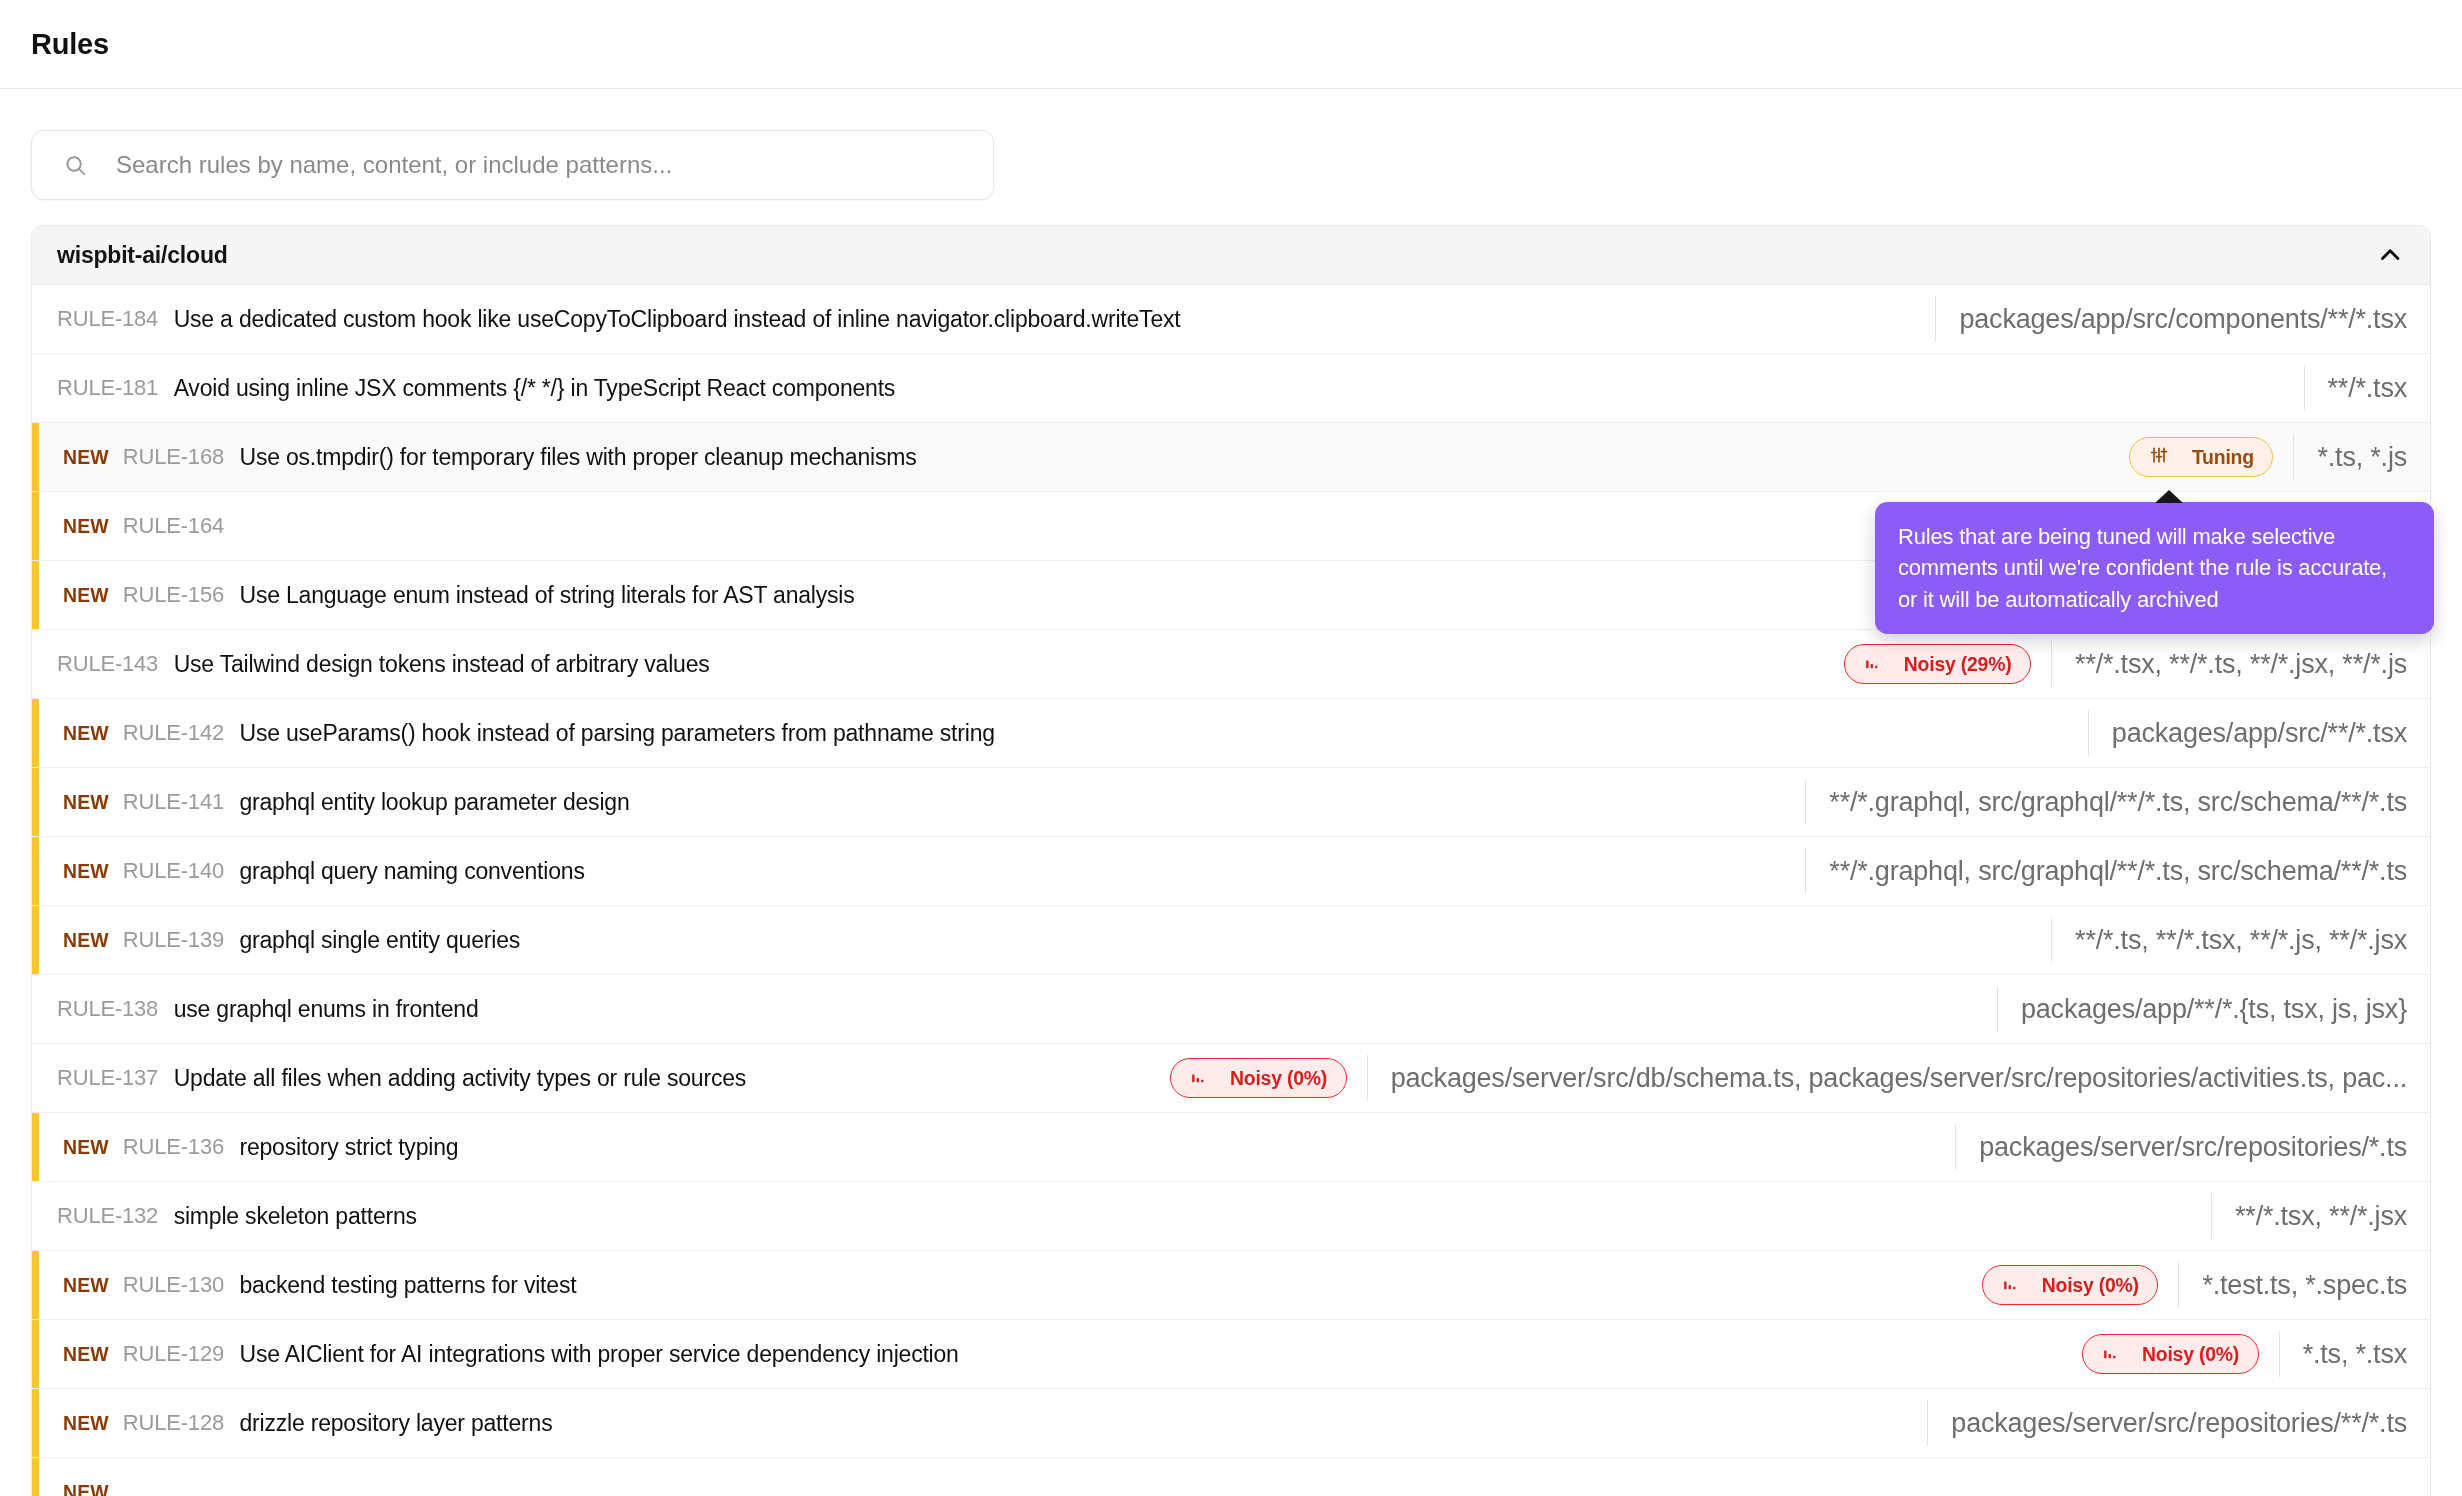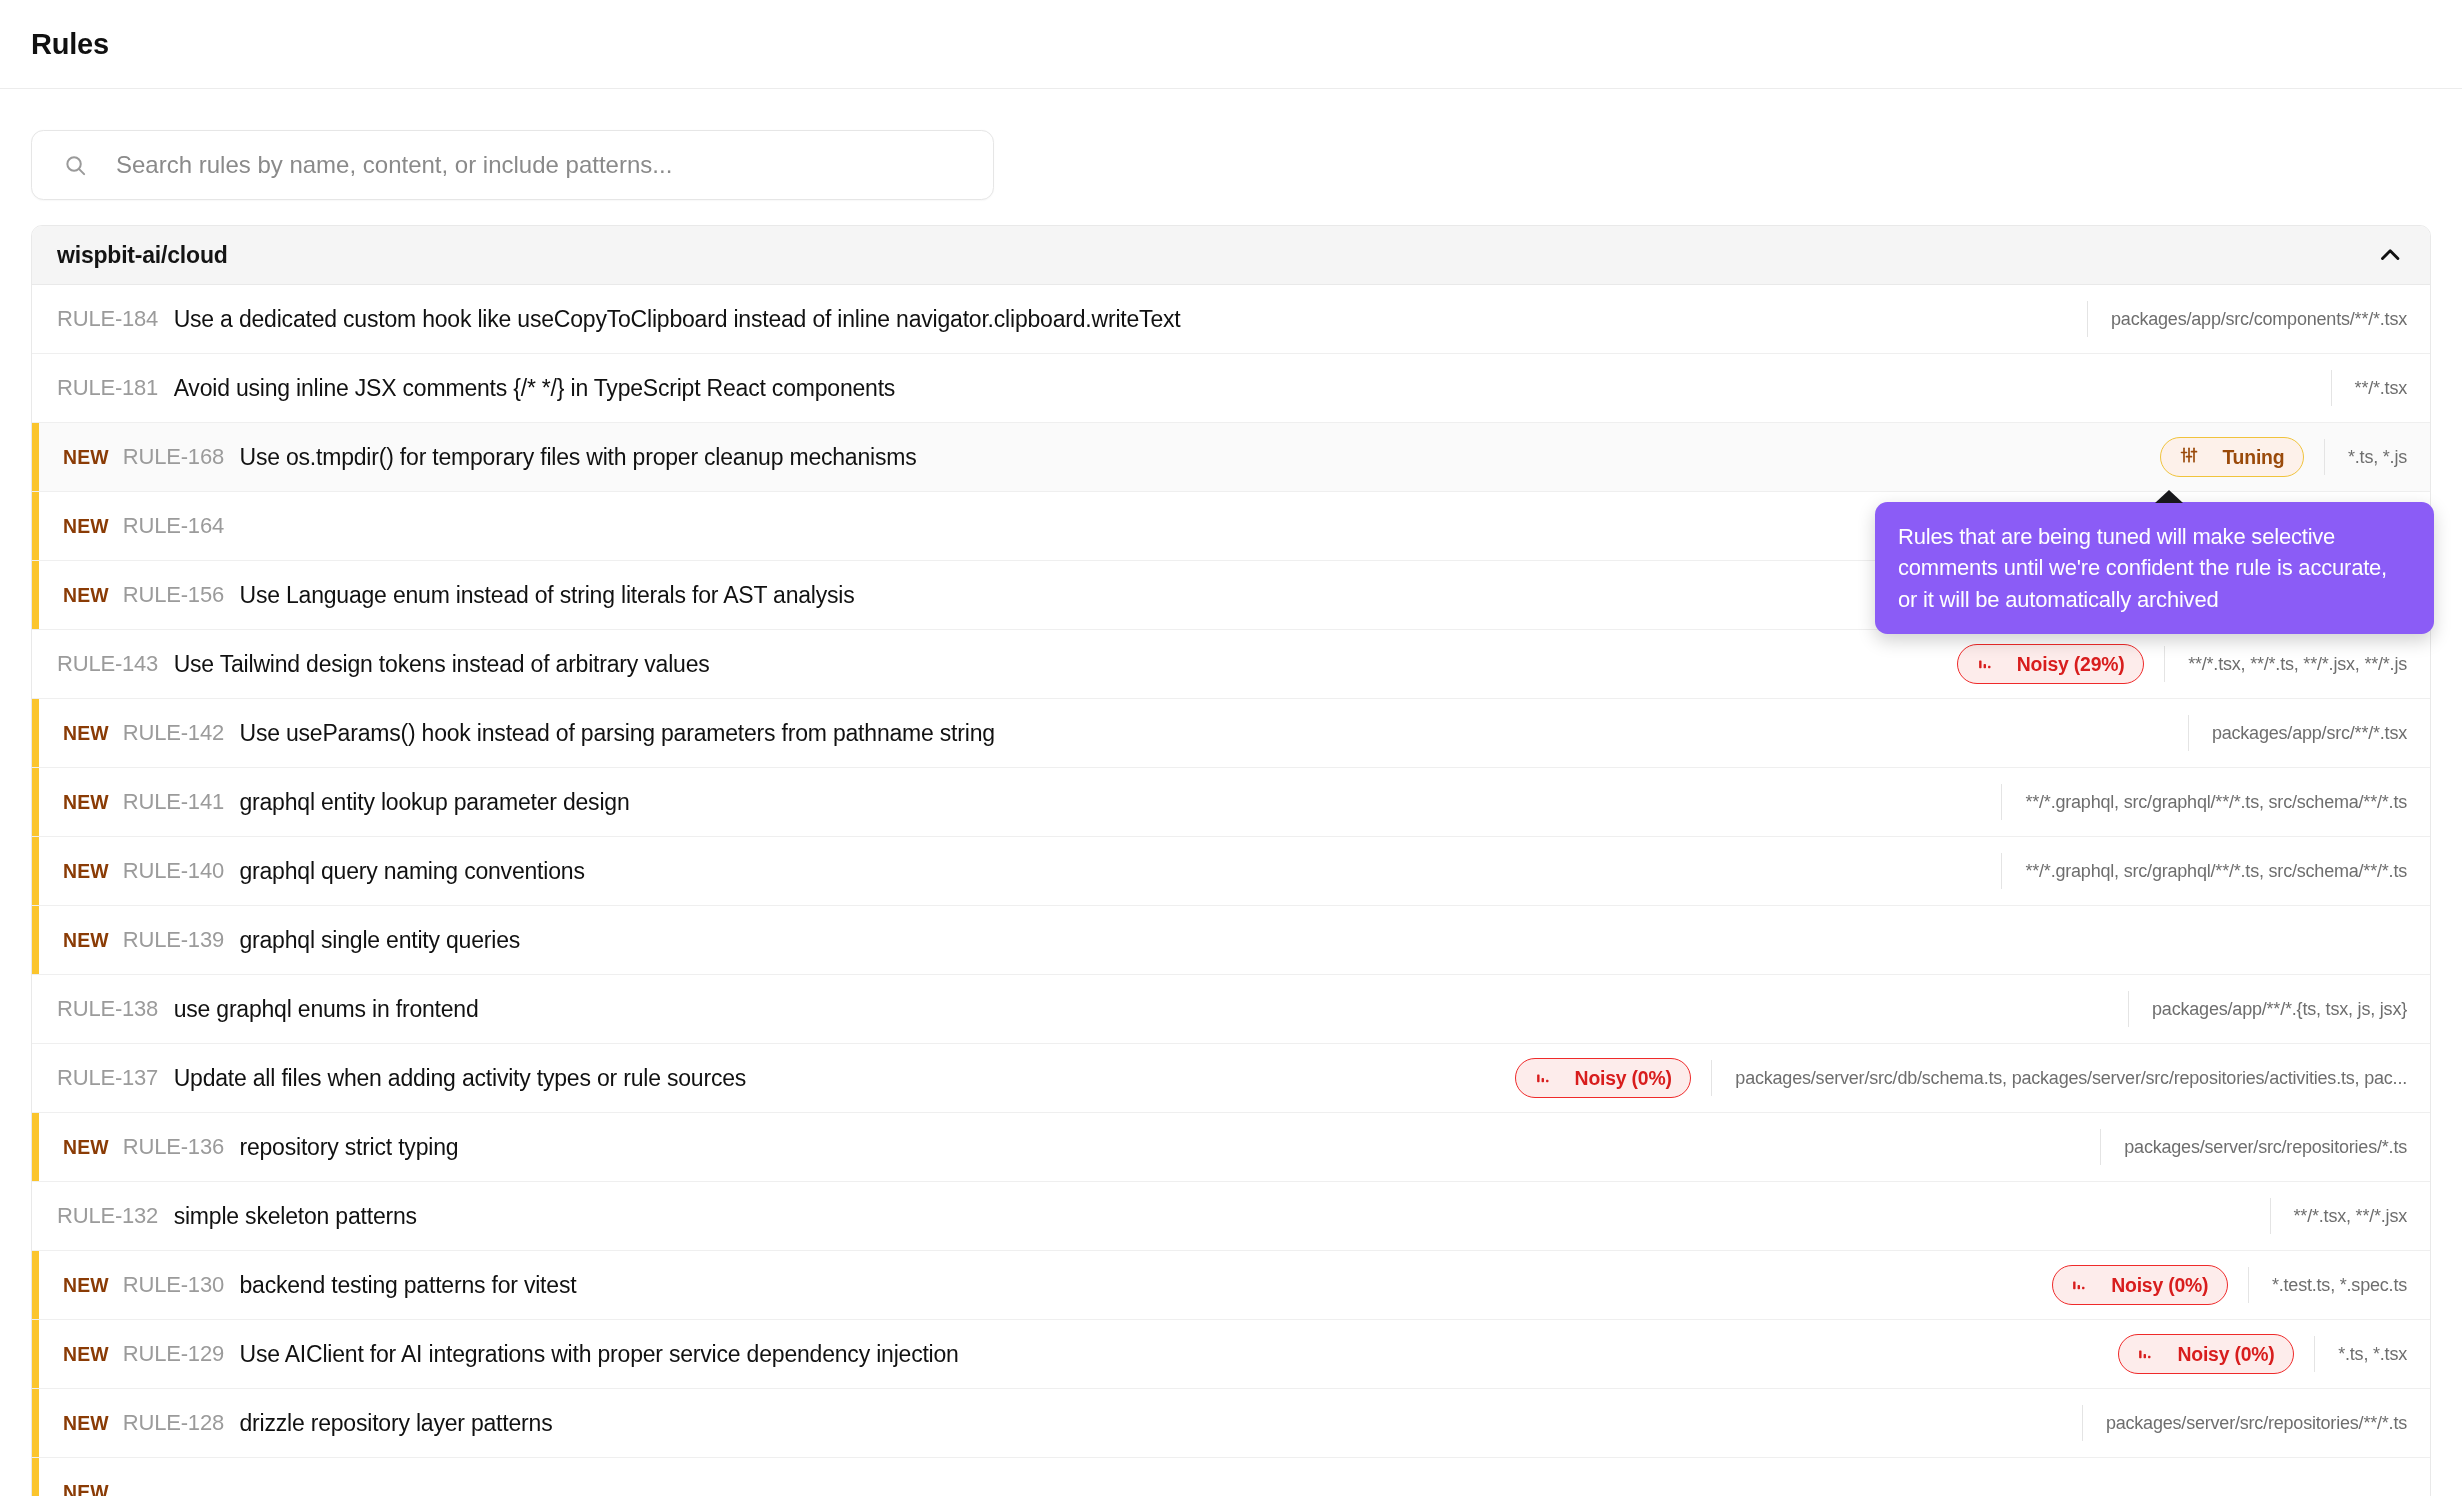--- a/index.html
+++ b/index.html
@@ -156,21 +156,21 @@
   }
 
   .badge-slot {
     display: flex;
     align-items: center;
     justify-content: flex-end;
     padding-right: 20px;
   }
 
   .patterns {
-    font-size: 18px;
+    font-size: 27px;
     color: #6e6e6e;
     white-space: nowrap;
     border-left: 1.6px solid #e4e4e4;
     padding: 7.8px 23px 7.8px 23px;
     letter-spacing: -0.2px;
     display: flex;
     align-items: center;
   }
 
   
@@ -313,20 +313,23 @@
         <span class="rule-id">RULE-140</span>
         <span class="rule-name">graphql query naming conventions</span>
         <div class="row-right">
           <span class="patterns">**/*.graphql, src/graphql/**/*.ts, src/schema/**/*.ts</span>
         </div>
       </div>
       <div class="rule-row is-new">
         <span class="tag-new">NEW</span>
         <span class="rule-id">RULE-139</span>
         <span class="rule-name">graphql single entity queries</span>
+        <div class="row-right">
+          <span class="patterns">**/*.ts, **/*.tsx, **/*.js, **/*.jsx</span>
+        </div>
       </div>
       <div class="rule-row">
         <span class="rule-id">RULE-138</span>
         <span class="rule-name">use graphql enums in frontend</span>
         <div class="row-right">
           <span class="patterns">packages/app/**/*.{ts, tsx, js, jsx}</span>
         </div>
       </div>
       <div class="rule-row">
         <span class="rule-id">RULE-137</span>

